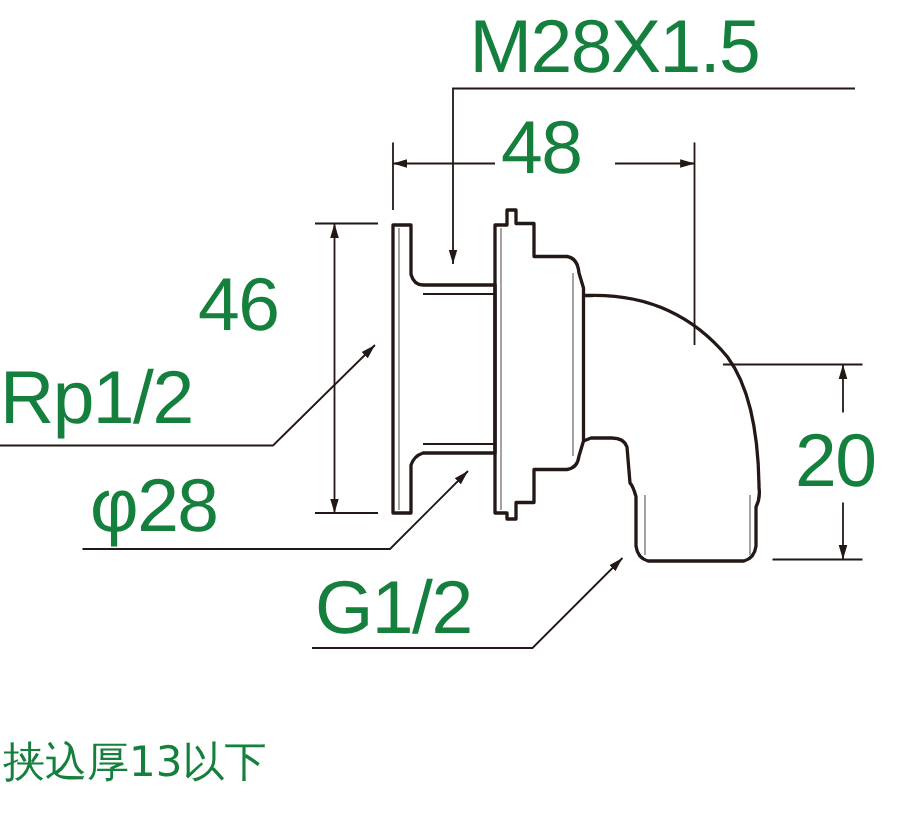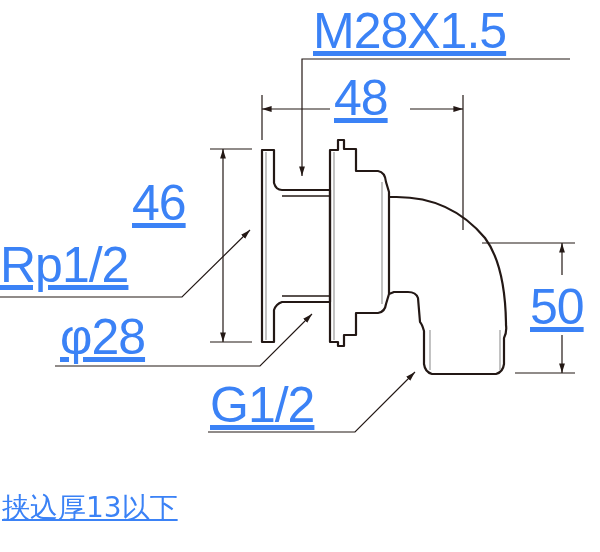--- a/index.html
+++ b/index.html
@@ -1,18 +1,18 @@
 <!DOCTYPE html>
 <html><head>
 <meta charset="utf-8">
 <style>
   html, body { margin: 0; padding: 0; background: #ffffff; }
   body { width: 600px; height: 552px; position: relative; overflow: hidden; font-family: "Liberation Sans", sans-serif; }
   #drawing { position: absolute; left: 0; top: 0; width: 600px; height: 552px; }
-  .lbl { position: absolute; color: #3b82f6; font-family: "Liberation Sans", sans-serif; line-height: 1; white-space: nowrap; letter-spacing: -1px; text-decoration: underline; }
+  .lbl { position: absolute; color: #15803d; font-family: "Liberation Sans", sans-serif; line-height: 1; white-space: nowrap; letter-spacing: -1px; }
   .big { font-size: 50px; }
   .note { font-size: 28px; letter-spacing: 0; font-family: "DejaVu Sans", sans-serif; }
 </style>
 </head>
 <body>
 
 <svg id="drawing" viewBox="0 0 600 552" xmlns="http://www.w3.org/2000/svg">
   <defs>
     <marker id="arr" viewBox="0 0 10 10" refX="10" refY="5" markerWidth="8" markerHeight="8" orient="auto-start-reverse">
       <path d="M0,2 L10,5 L0,8 z" fill="#231815"></path>
@@ -61,14 +61,14 @@
     <line x1="562" y1="335" x2="562" y2="373" marker-end="url(#arr)"></line>
   </g>
 </svg>
 
 <div class="lbl big" style="left:313px; top:6px;">M28X1.5</div>
 <div class="lbl big" style="left:334px; top:73px;">48</div>
 <div class="lbl big" style="left:132px; top:178px;">46</div>
 <div class="lbl big" style="left:0px; top:240px;text-align:center;">Rp1/2</div>
 <div class="lbl big" style="left:60px; top:312px;">φ28</div>
 <div class="lbl big" style="left:210px; top:380px;">G1/2</div>
-<div class="lbl big" style="left:530px; top:282px;">50</div>
+<div class="lbl big" style="left:530px; top:282px;">20</div>
 <div class="lbl note" style="left:2px; top:494px;">挟込厚13以下</div>
 
 </body></html>

